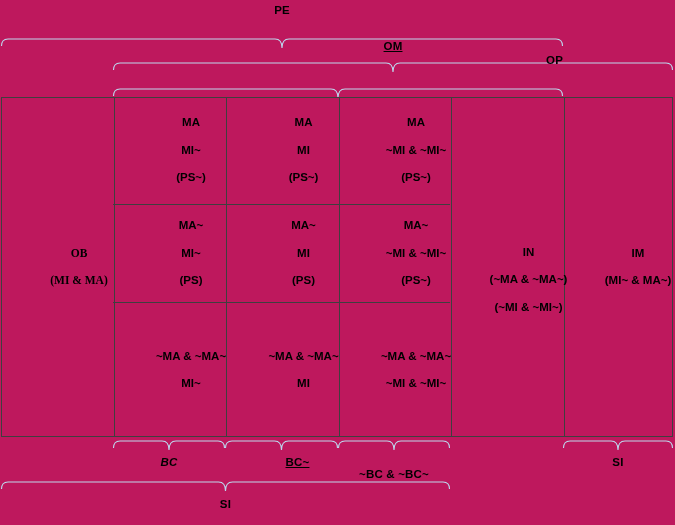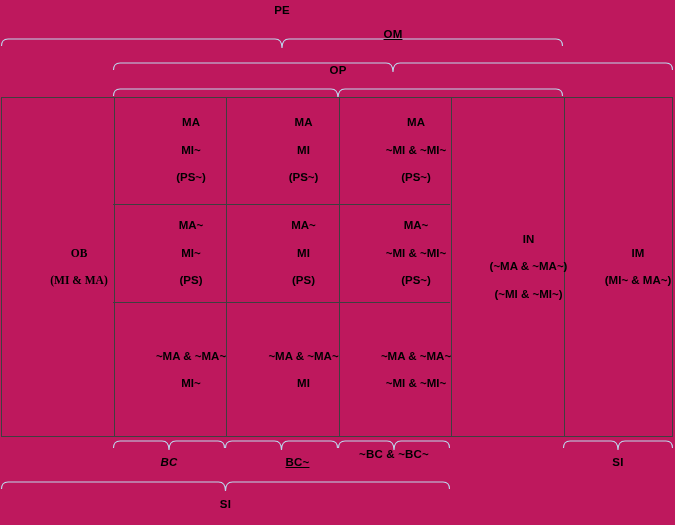--- a/index.html
+++ b/index.html
@@ -78,44 +78,44 @@
       <div>
         <svg class="brace-svg" width="562" height="18" style="left: 1px; top: 38px;">
           <path d="M 0.5 8 Q 0.5 1 7 1 L 274 1 Q 281 1 281 10 Q 281 1 288 1 L 555 1 Q 561.5 1 561.5 8"></path>
         </svg>
         <div class="brace-label" style="left: 1px; width: 562px; top: 4px;">PE</div>
       </div>
       <div>
         <svg class="brace-svg" width="560" height="18" style="left: 113px; top: 62px;">
           <path d="M 0.5 8 Q 0.5 1 7 1 L 273 1 Q 280 1 280 10 Q 280 1 287 1 L 553 1 Q 559.5 1 559.5 8"></path>
         </svg>
-        <div class="brace-label" style="left: 113px; width: 560px; top: 28px; text-decoration: underline;">OM</div>
+        <div class="brace-label" style="left: 113px; width: 560px; top: 40px; text-decoration: underline;">OM</div>
       </div>
       <div>
         <svg class="brace-svg" width="450" height="18" style="left: 113px; top: 88px;">
           <path d="M 0.5 8 Q 0.5 1 7 1 L 218 1 Q 225 1 225 10 Q 225 1 232 1 L 443 1 Q 449.5 1 449.5 8"></path>
         </svg>
-        <div class="brace-label" style="left: 113px; width: 450px; top: 64px;">OP</div>
+        <div class="brace-label" style="left: 113px; width: 450px; top: 54px; text-align: right;">OP</div>
       </div>
     </div>
 
   <div id="grid">
     <div class="vline" style="left:111.7px"></div>
     <div class="vline" style="left:223.7px"></div>
     <div class="vline" style="left:336.7px"></div>
     <div class="vline" style="left:448.7px"></div>
     <div class="vline" style="left:561.7px"></div>
   </div>
 
   <div id="cells">
       <div class="cell" style="left: 1px; top: 97px; width: 112px; height: 340px; font-family: Liberation Serif, serif;">
         <span class="ln">OB</span>
         <span class="ln">(MI &amp; MA)</span>
       </div>
-      <div class="cell" style="left: 450px; top: 97px; width: 113px; height: 340px; align-items: center;">
+      <div class="cell" style="left: 450px; top: 110px; width: 113px; height: 340px; align-items: center;">
         <span class="ln">IN</span>
         <span class="ln">(~MA &amp; ~MA~)</span>
         <span class="ln">(~MI &amp; ~MI~)</span>
       </div>
       <div class="cell" style="left: 561px; top: 97px; width: 110px; height: 340px;">
         <span class="ln">IM</span>
         <span class="ln">(MI~ &amp; MA~)</span>
       </div>
       <div class="cell borderbottom" style="left: 113px; top: 97px; width: 112px; height: 108px;">
         <span class="ln">MA</span>
@@ -171,21 +171,21 @@
       <div>
         <svg class="brace-svg" width="113" height="18" style="left: 225px; top: 440px;">
           <path d="M 0.5 8 Q 0.5 1 7 1 L 49.5 1 Q 56.5 1 56.5 10 Q 56.5 1 63.5 1 L 106 1 Q 112.5 1 112.5 8"></path>
         </svg>
         <div class="brace-label" style="left: 241px; width: 113px; top: 456px; text-decoration: underline;">BC~</div>
       </div>
       <div>
         <svg class="brace-svg" width="112" height="18" style="left: 338px; top: 440px;">
           <path d="M 0.5 8 Q 0.5 1 7 1 L 49 1 Q 56 1 56 10 Q 56 1 63 1 L 105 1 Q 111.5 1 111.5 8"></path>
         </svg>
-        <div class="brace-label" style="left: 338px; width: 112px; top: 448px;">~BC &amp; ~BC~</div>
+        <div class="brace-label" style="left: 338px; width: 112px; top: 468px;">~BC &amp; ~BC~</div>
       </div>
       <div>
         <svg class="brace-svg" width="110" height="18" style="left: 563px; top: 440px;">
           <path d="M 0.5 8 Q 0.5 1 7 1 L 48 1 Q 55 1 55 10 Q 55 1 62 1 L 103 1 Q 109.5 1 109.5 8"></path>
         </svg>
         <div class="brace-label" style="left: 563px; width: 110px; top: 456px;">SI</div>
       </div>
       <div>
         <svg class="brace-svg" width="449" height="18" style="left: 1px; top: 481px;">
           <path d="M 0.5 8 Q 0.5 1 7 1 L 217.5 1 Q 224.5 1 224.5 10 Q 224.5 1 231.5 1 L 442 1 Q 448.5 1 448.5 8"></path>

